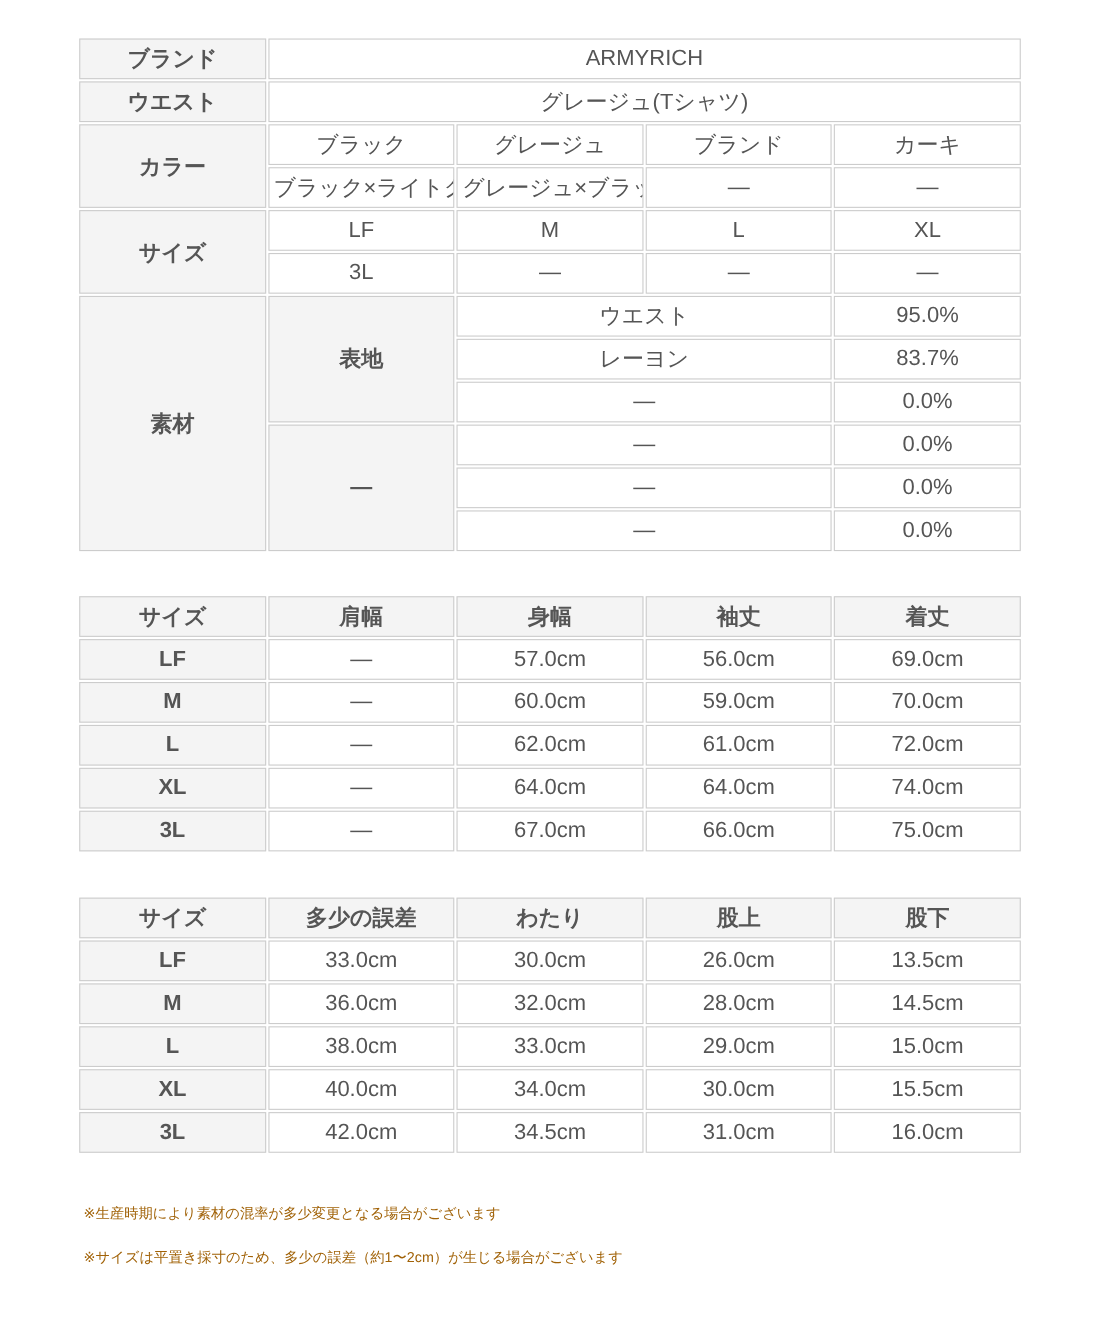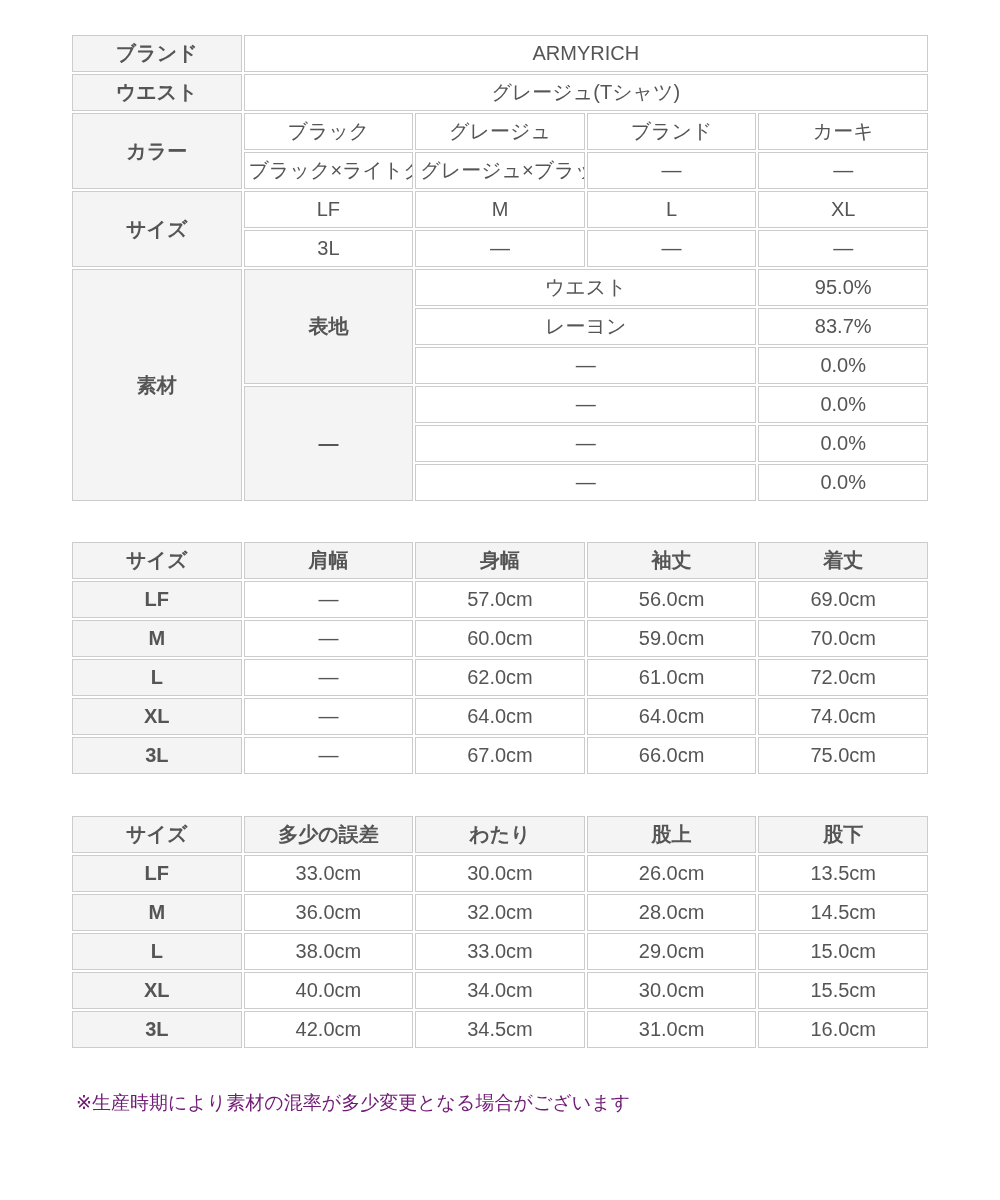--- a/index.html
+++ b/index.html
@@ -36,22 +36,22 @@
   .grid th {
     background: #f4f4f4;
     font-weight: bold;
     color: #555555;
   }
   .small-text { font-size: 13px; }
   .mt-table2 { margin-top: 37px; }
   .mt-table3 { margin-top: 38px; }
   .notes { margin-top: 42px; padding-left: 6px; }
   .note {
-    color: #701a75;
-    font-size: 19px;
+    color: #a16207;
+    font-size: 13px;
     line-height: 21px;
     margin: 0 0 19px 0;
     font-weight: normal;
   }
 </style>
 </head>
 <body>
 
 <div class="page">
 
@@ -231,15 +231,16 @@
       <td>42.0cm</td>
       <td>34.5cm</td>
       <td>31.0cm</td>
       <td>16.0cm</td>
     </tr>
   </tbody>
     </table>
 
   <div class="notes">
     <p class="note">※生産時期により素材の混率が多少変更となる場合がございます</p>
+    <p class="note">※サイズは平置き採寸のため、多少の誤差（約1〜2cm）が生じる場合がございます</p>
   </div>
 
 </div>
 
 </body></html>

